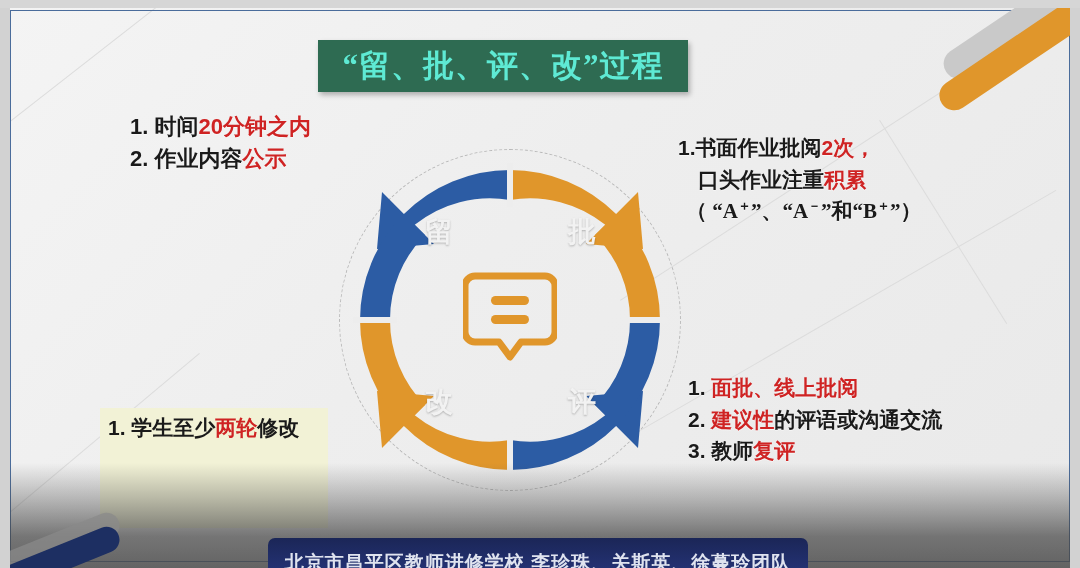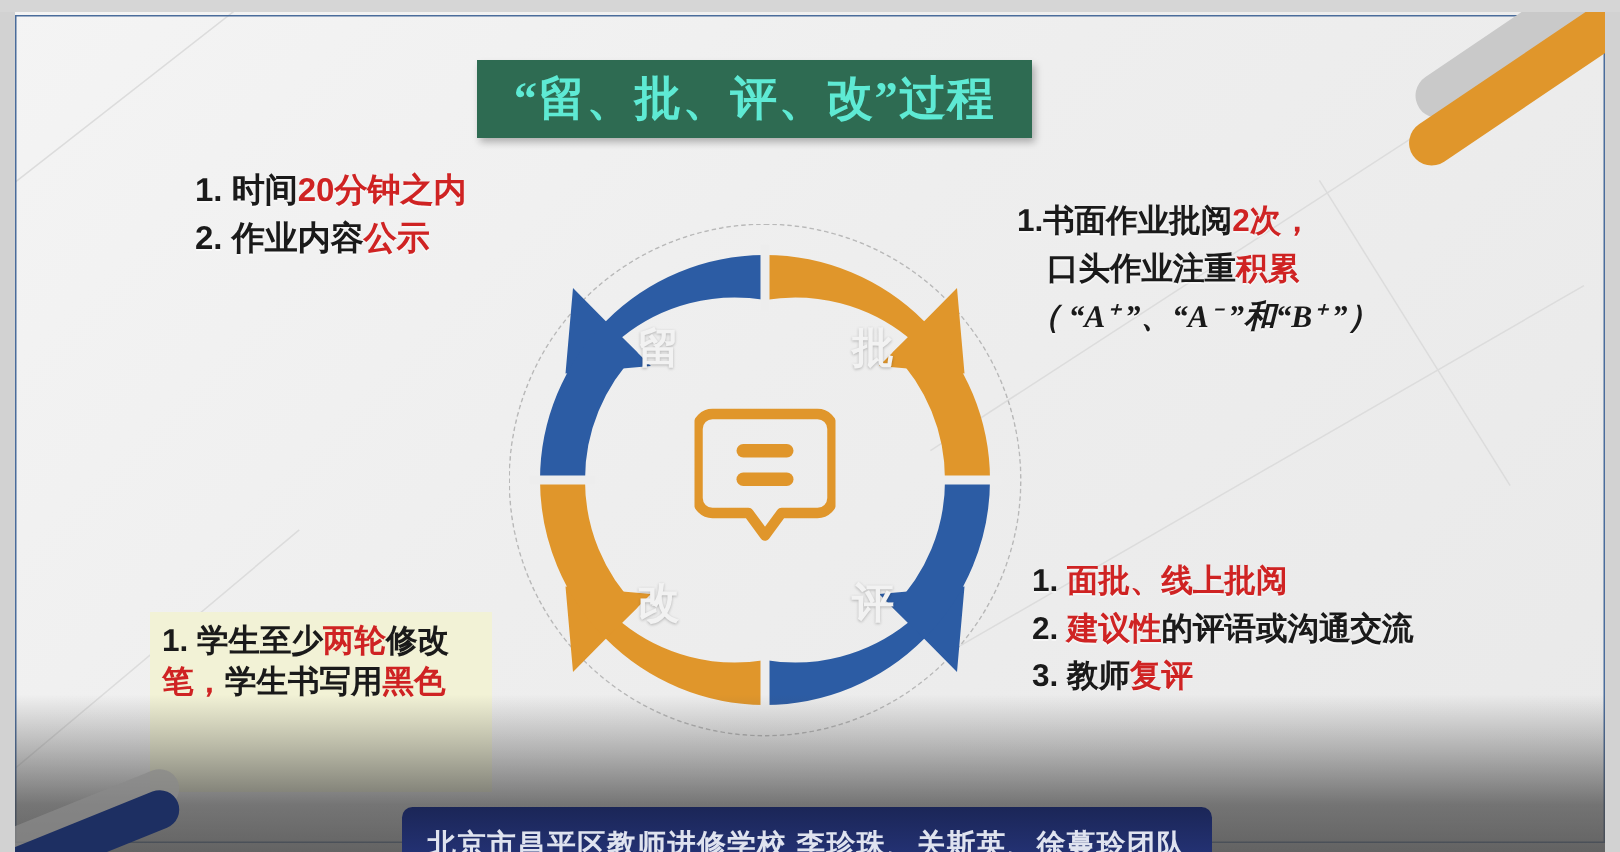--- a/index.html
+++ b/index.html
@@ -119,21 +119,21 @@
   .blk  { color: #1a1a1a; }
 
   #tl-block { left: 130px; top: 112px; }
   #tl-block .ln { margin-bottom: 3px; }
 
   #tr-block { left: 678px; top: 134px; font-size: 21px; }
   #tr-block .ln { margin-bottom: 4px; }
   #tr-block .indent { padding-left: 20px; }
   #tr-block .grades {
     font-family: "Liberation Serif", "DejaVu Serif", serif;
-    font-size: 21px; padding-left: 8px; font-style: italic;
+    font-size: 21px; padding-left: 8px;
   }
   .sup { font-size: 13px; vertical-align: super; }
 
   #br-block { left: 688px; top: 374px; font-size: 21px; }
   #br-block .ln { margin-bottom: 4px; }
   #br-block .indent { padding-left: 24px; }
 
   
   .note-box {
     position: absolute;
@@ -241,23 +241,20 @@
     <div class="ln grades">
       <span class="blk">（</span>&nbsp;<span class="blk">“</span><span class="blk">A</span><span class="sup blk">＋</span><span class="blk">”</span><span class="blk">、</span><span class="blk">“</span><span class="blk">A</span><span class="sup blk">－</span><span class="blk">”</span><span class="blk">和</span><span class="blk">“</span><span class="blk">B</span><span class="sup blk">＋</span><span class="blk">”</span><span class="blk">）</span>
     </div>
   </div>
 
   <div class="note-box">
     <div>
       <span class="blk">1.</span>
       <span class="blk">学生至少</span><span class="red">两轮</span><span class="blk">修改</span>
     </div>
-    <div>
-      <span class="red">笔，</span><span class="blk">学生书写用</span><span class="red">黑色</span>
-    </div>
   </div>
 
   <div class="txt-block" id="br-block">
     <div class="ln">
       <span class="blk">1.</span>
       <span class="red">面批、线上批阅</span>
     </div>
     <div class="ln">
       <span class="blk">2.</span>
       <span class="red">建议性</span><span class="blk">的评语或沟通交流</span>

